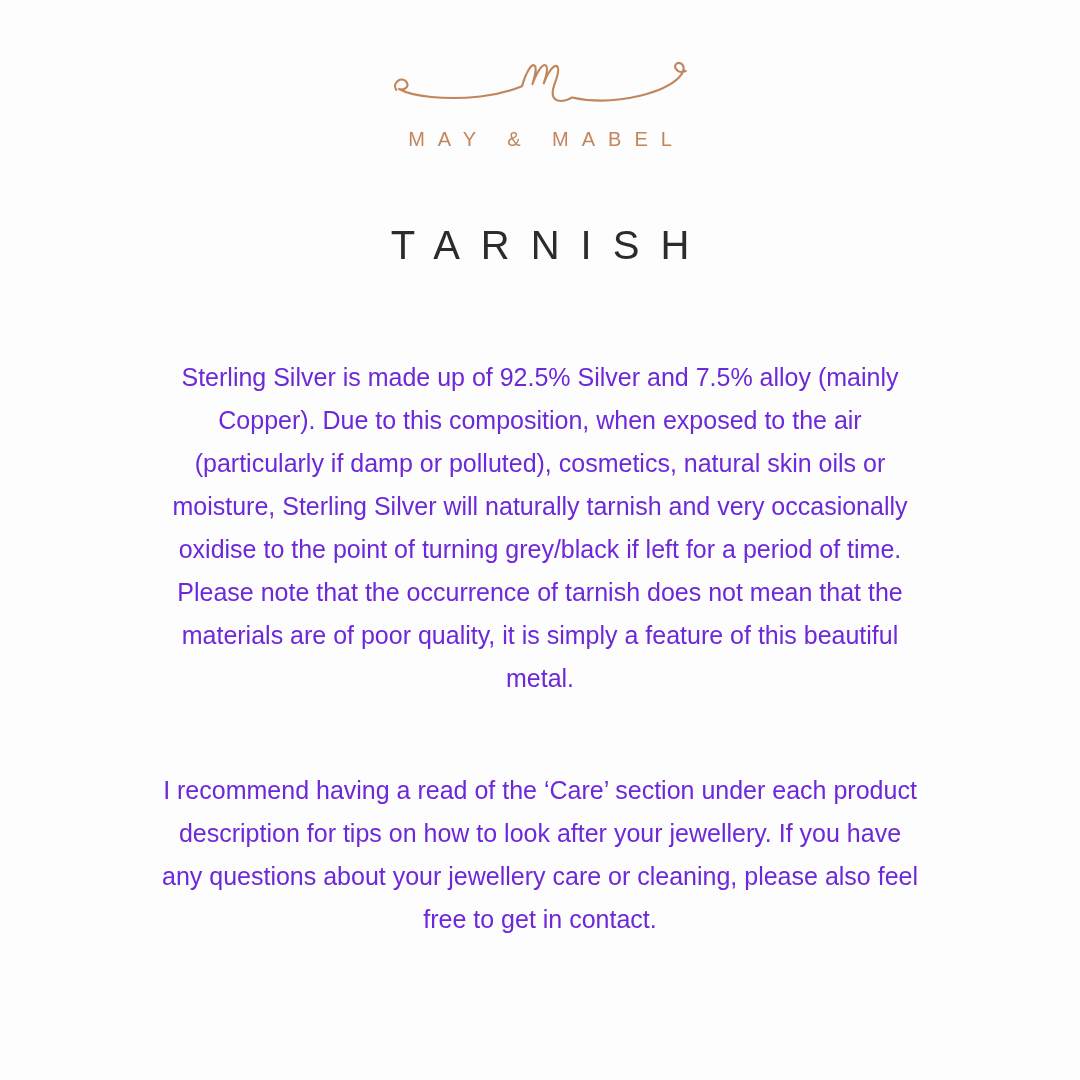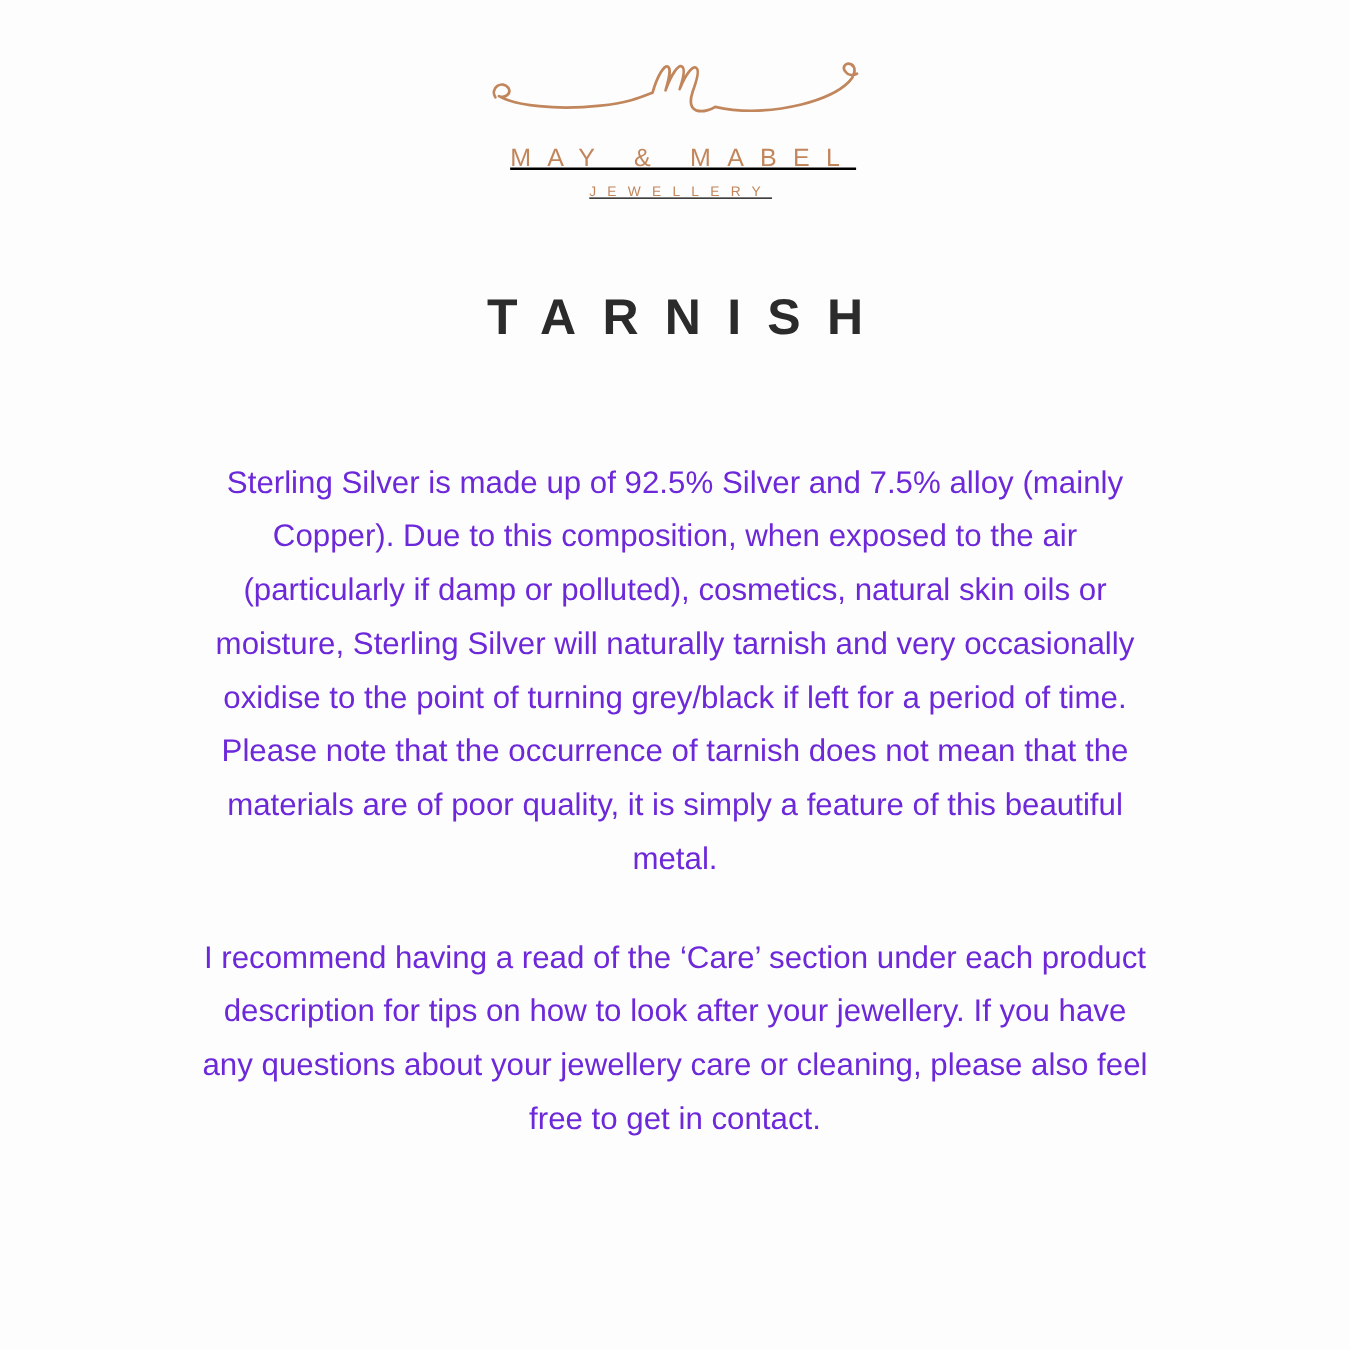--- a/index.html
+++ b/index.html
@@ -11,22 +11,21 @@
     position: relative;
     width: 1080px;
     height: 1080px;
     margin: 0 auto;
     background: #fdfdfd;
     overflow: hidden;
     text-align: center;
   }
   
   .logo {
-    padding-top: 38px;
-    text-decoration: underline;
+    padding-top: 50px;
   }
   .flourish {
     width: 312px;
     height: 76px;
     display: block;
     margin: 0 auto;
   }
   .brand {
     margin-top: 2px;
     font-size: 20px;
@@ -40,39 +39,39 @@
     font-size: 11px;
     font-weight: 400;
     color: #c2865c;
     letter-spacing: 9px;
     text-indent: 9px;
   }
   
   .title {
     margin: 72px 0 0 0;
     font-size: 40px;
-    font-weight: 700;
+    font-weight: 400;
     color: #2b2b2b;
     letter-spacing: 21px;
     text-indent: 21px;
   }
   
   .body-copy {
     margin: 88px auto 0 auto;
     width: 970px;
   }
   .para {
     margin: 0;
     font-size: 25px;
     line-height: 43px;
     color: #6d28d9;
     white-space: pre-line; 
   }
   .para + .para {
-    margin-top: 36px;
+    margin-top: 69px;
   }
 </style>
 </head>
 <body>
 
 <div class="canvas">
 
   <header class="logo">
     <svg class="flourish" viewBox="0 0 330 80" aria-hidden="true">
       <path d="M13 42
@@ -88,21 +87,20 @@
                c3 2 0 12 -3 20
                c-3 9 -2 14 3 16
                c6 2 13 -1 16 -3
                c22 5 48 4 73 -2
                c20 -5 32 -11 40 -19
                c5 -5 7 -12 2 -15
                c-4 -2 -8 2 -5 6
                c2 3 6 4 10 2" fill="none" stroke="#c2865c" stroke-width="2.3" stroke-linecap="round" stroke-linejoin="round"></path>
     </svg>
     <div class="brand">MAY &amp; MABEL</div>
-    <div class="tagline">JEWELLERY</div>
   </header>
 
   <h1 class="title">TARNISH</h1>
 
   <main class="body-copy">
     <p class="para">Sterling Silver is made up of 92.5% Silver and 7.5% alloy (mainly
 Copper). Due to this composition, when exposed to the air
 (particularly if damp or polluted), cosmetics, natural skin oils or
 moisture, Sterling Silver will naturally tarnish and very occasionally
 oxidise to the point of turning grey/black if left for a period of time.

